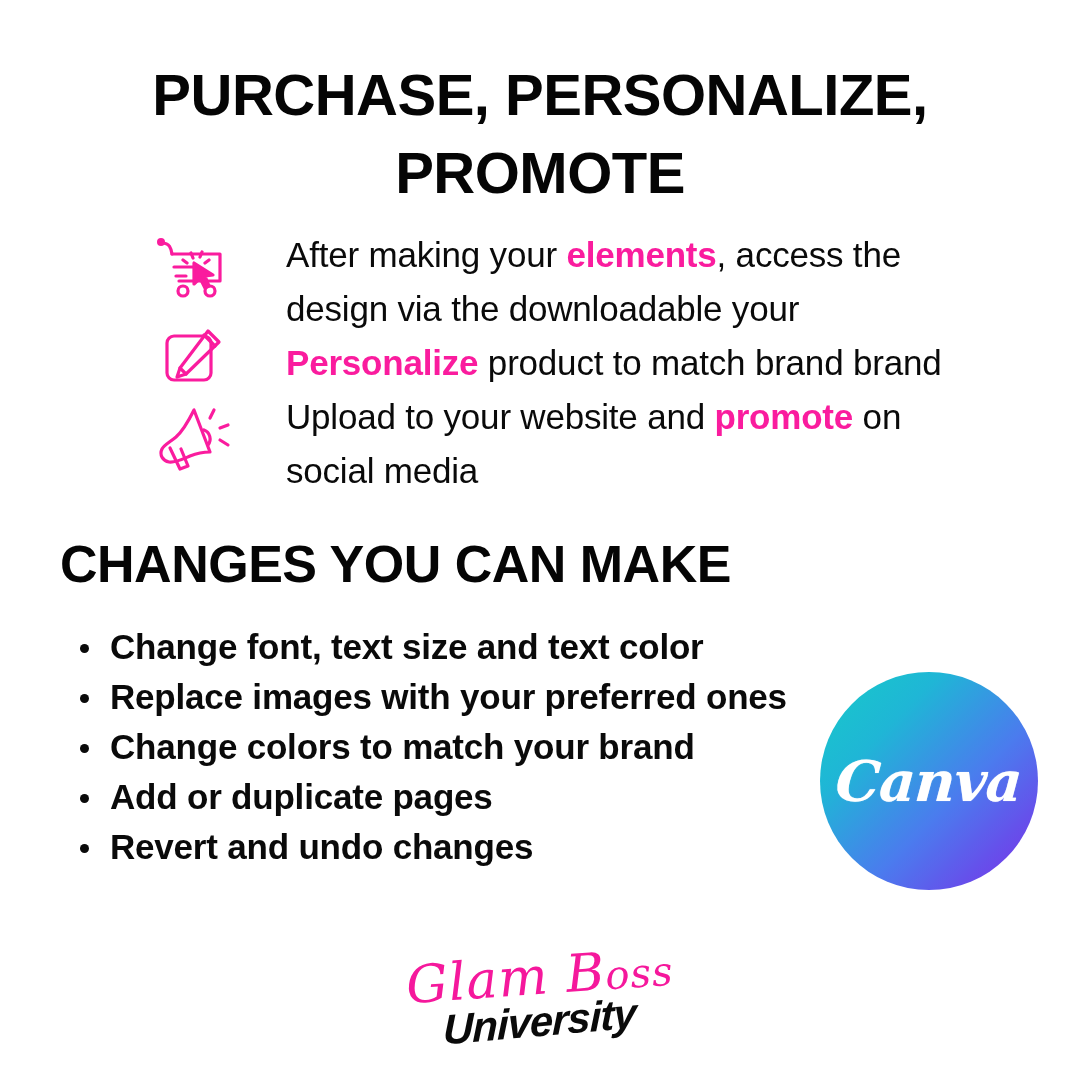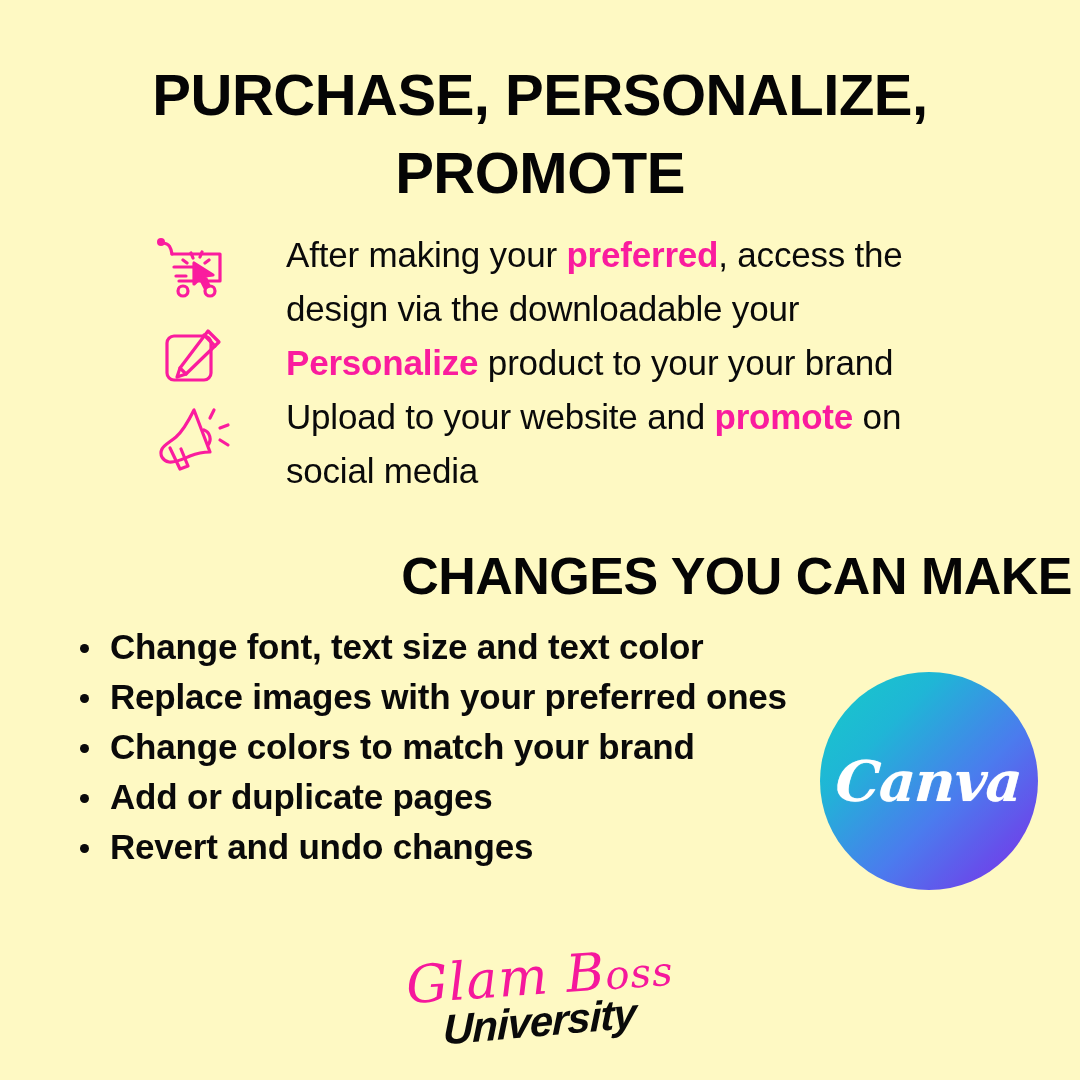--- a/index.html
+++ b/index.html
@@ -10,21 +10,21 @@
     width: 1080px;
     height: 1080px;
     background: #FCDFF2;
     font-family: "Liberation Sans", sans-serif;
     overflow: hidden;
   }
   #page {
     position: relative;
     width: 1080px;
     height: 1080px;
-    background: #fef9c3;
+    background: #ffffff;
     box-sizing: border-box;
   }
 
   
   .main-title {
     position: absolute;
     top: 56px;
     left: 110px;
     width: 860px;
     text-align: center;
@@ -76,28 +76,28 @@
     color: #FA1C9E;
     font-weight: bold;
   }
 
   
   .sub-title {
     position: absolute;
     top: 532px;
     left: 60px;
     width: 1000px;
-    text-align: right;
+    text-align: left;
     font-family: "Liberation Sans", sans-serif;
     font-weight: bold;
     font-size: 52px;
     line-height: 64px;
     letter-spacing: -0.5px;
     color: #050505;
-    margin: 12px;
+    margin: 0;
   }
 
   
   .changes-list {
     position: absolute;
     top: 622px;
     left: 78px;
     margin: 0;
     padding: 0;
     list-style: none;
@@ -231,27 +231,27 @@
           <path d="M54 26 C60 28 62 36 58 41"></path>
           <path d="M20 44 L30 65 L38 62 L31 45"></path>
           <path d="M60 14 L64 6 M70 24 L78 21 M70 36 L78 41"></path>
         </svg>
       </span>
 
     </div>
 
     <div class="steps-lines">
       <div class="step-line">
-        <span>After making your </span><span class="hl">preferred</span><span>, access the</span>
+        <span>After making your </span><span class="hl">elements</span><span>, access the</span>
       </div>
       <div class="step-line">
         <span>design via the downloadable your</span>
       </div>
       <div class="step-line">
-        <span class="hl">Personalize</span><span> product to your your brand</span>
+        <span class="hl">Personalize</span><span> product to match brand brand</span>
       </div>
       <div class="step-line">
         <span>Upload to your website and </span><span class="hl">promote</span><span> on</span>
       </div>
       <div class="step-line">
         <span>social media</span>
       </div>
     </div>
 
   </div>

